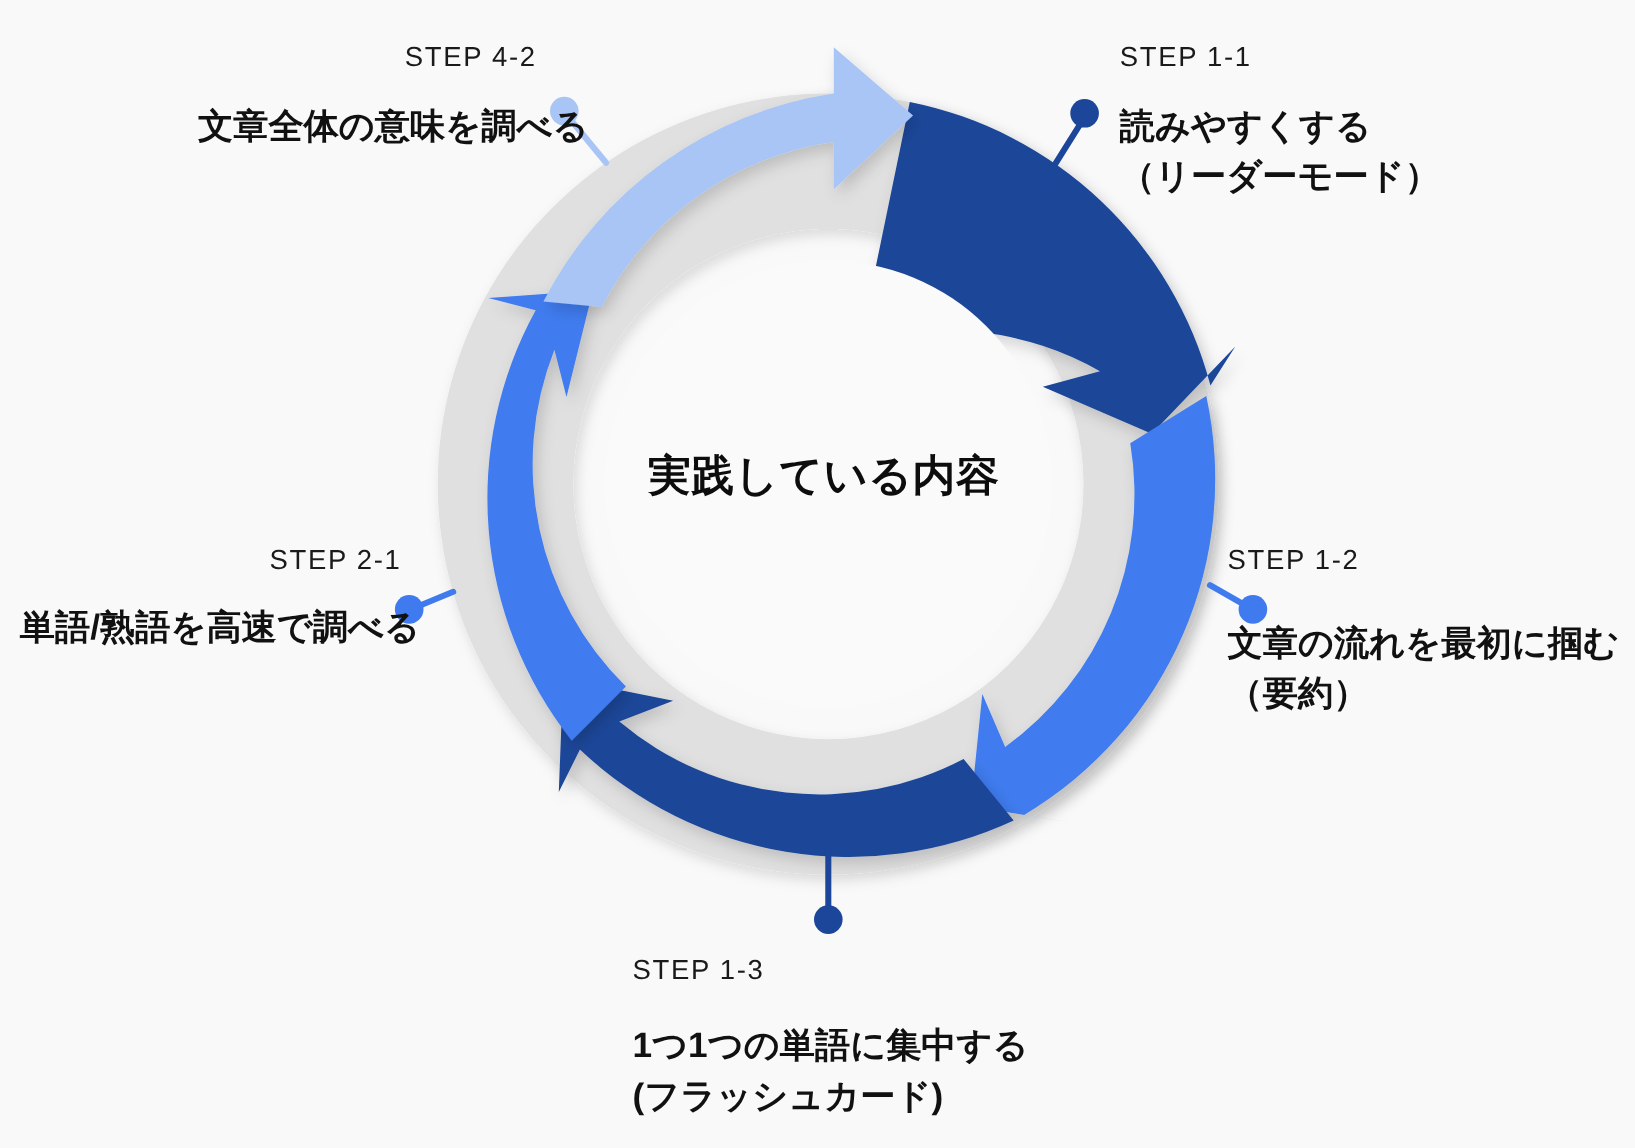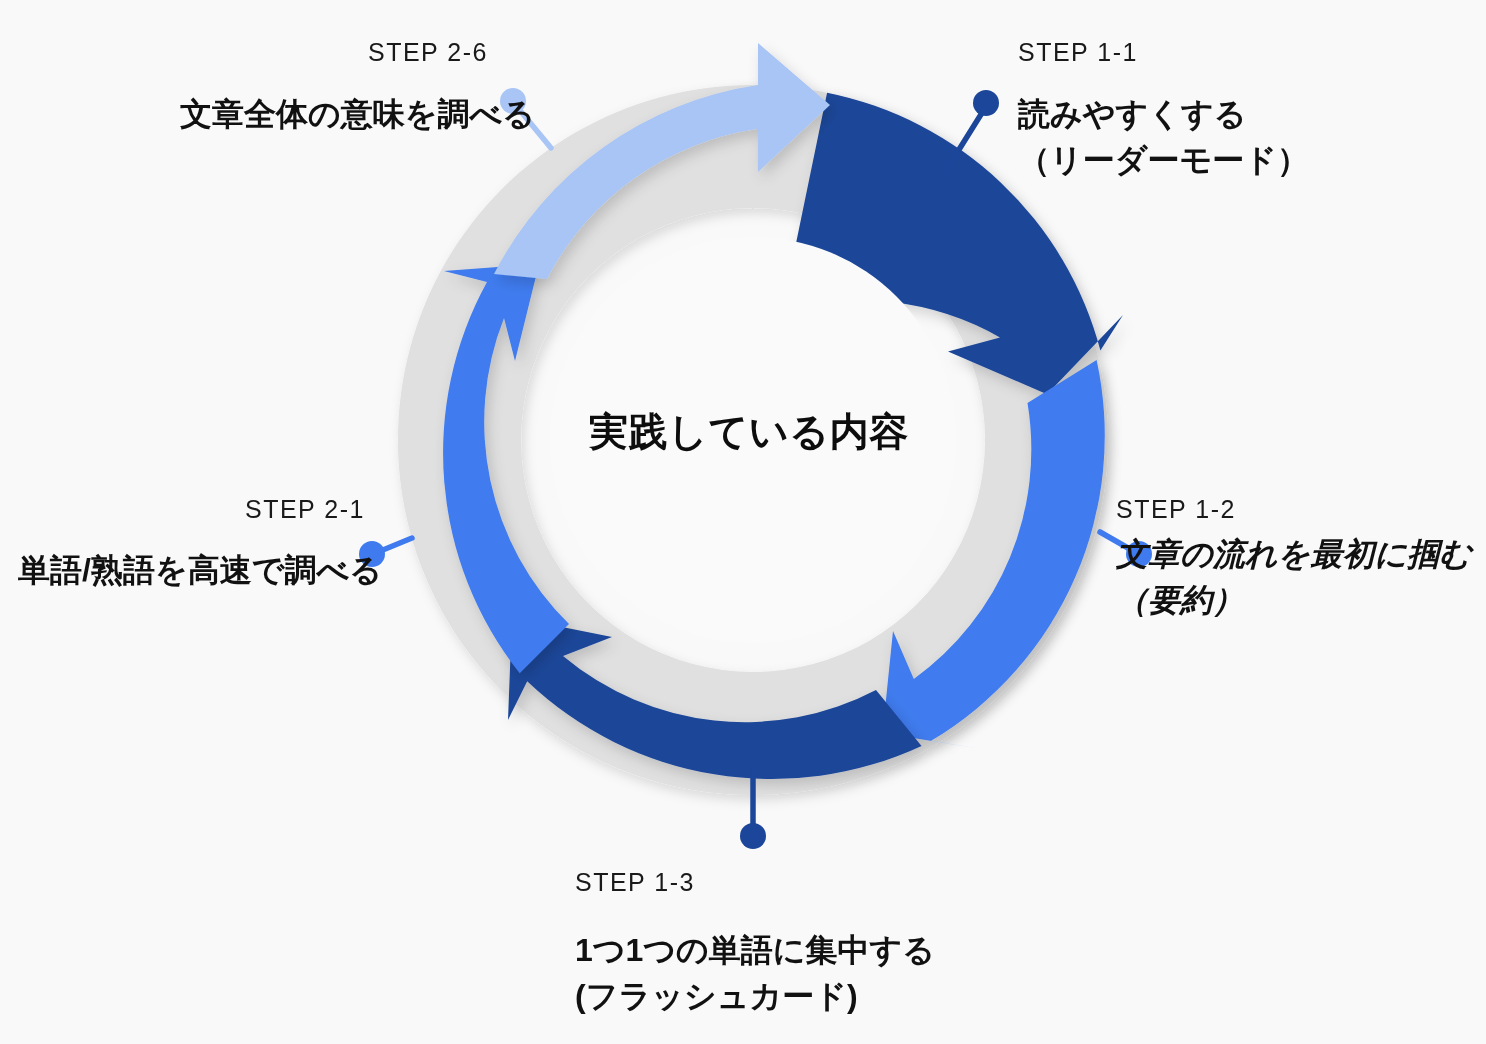--- a/index.html
+++ b/index.html
@@ -55,21 +55,21 @@
     font-weight: 700;
     color: #0d0d0d;
     white-space: nowrap;
     letter-spacing: 0.5px;
   }
   
   #lbl-1-1 { left: 1018px; top: 38px; }
   #lbl-1-1 .step-desc { margin-top: 24px; }
 
   #lbl-1-2 { left: 1116px; top: 495px; }
-  #lbl-1-2 .step-desc { margin-top: 7px; font-style: italic; }
+  #lbl-1-2 .step-desc { margin-top: 37px; }
 
   #lbl-1-3 { left: 575px; top: 868px; }
   #lbl-1-3 .step-desc { margin-top: 30px; }
 
   #lbl-2-1 { left: 18px; top: 495px; text-align: center; }
   #lbl-2-1 .step-title { margin-left: 210px; }
   #lbl-2-1 .step-desc { margin-top: 23px; }
 
   #lbl-2-2 { left: 180px; top: 38px; }
   #lbl-2-2 .step-title { margin-left: 188px; }
@@ -212,19 +212,19 @@
   </div>
 
   <div class="label-block" id="lbl-2-1">
     <div class="step-title">STEP  2-1</div>
     <div class="step-desc">
       <span class="l1">単語/熟語を高速で調べる</span>
     </div>
   </div>
 
   <div class="label-block" id="lbl-2-2">
-    <div class="step-title">STEP  2-6</div>
+    <div class="step-title">STEP  4-2</div>
     <div class="step-desc">
       <span class="l1">文章全体の意味を調べる</span>
     </div>
   </div>
 
 </div>
 
 </body></html>

